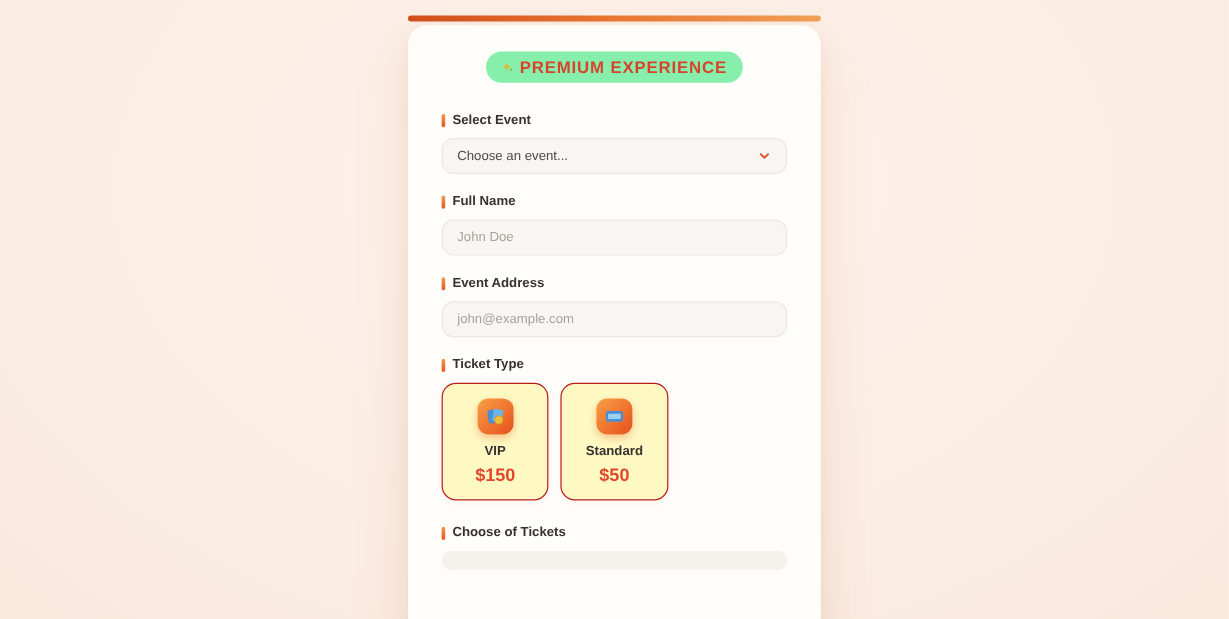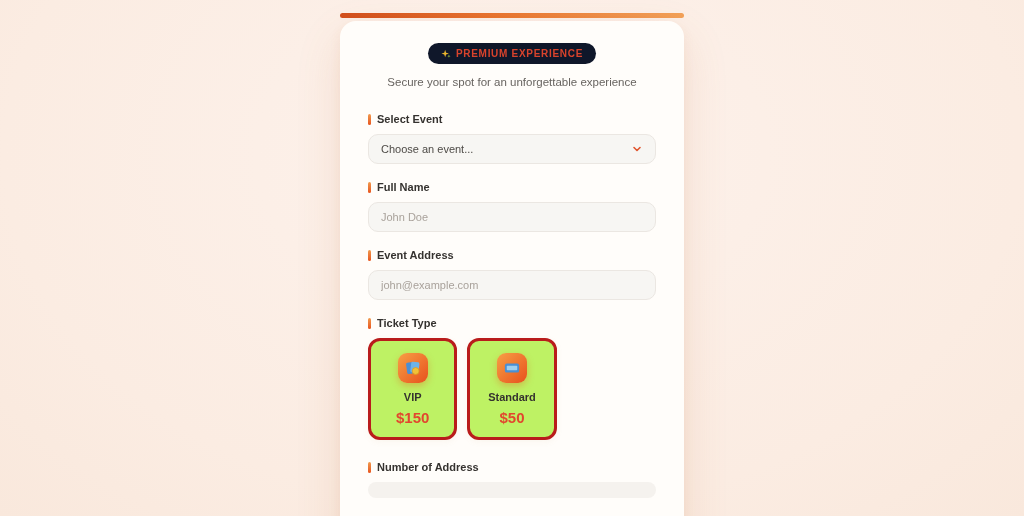--- a/index.html
+++ b/index.html
@@ -25,24 +25,24 @@
     margin-top: 3px;
     background: #fffdfa;
     border-radius: 16px;
     box-shadow: 0 18px 45px rgba(190,120,70,0.16), 0 4px 12px rgba(190,120,70,0.08);
     padding: 22px 28px 40px 28px;
     min-height: 560px;
   }
   .badge-row { display: flex; justify-content: center; margin-bottom: 12px; }
   .badge {
     display: inline-flex; align-items: center; gap: 5px;
-    background: #0f172a;
+    background: #86efac;
     border-radius: 999px;
     padding: 5px 13px;
-    font-size: 10px; font-weight: 700; letter-spacing: 0.7px;
+    font-size: 14px; font-weight: 700; letter-spacing: 0.7px;
     color: #d9432c;
   }
   .title {
     text-align: center;
     font-family: "Liberation Serif", serif;
     font-weight: 700;
     font-size: 29px;
     line-height: 1.05;
     background: linear-gradient(90deg, #dd5226 10%, #f19a52 90%);
     -webkit-background-clip: text;
@@ -79,22 +79,22 @@
     font-family: Liberation Sans, sans-serif;
     color: #4d4a46;
     display: flex; align-items: center;
   }
   input.field { display: block; }
   input.field::placeholder { color: #a9a29b; }
   .select-field { justify-content: space-between; cursor: pointer; }
   .select-field .chev { display: flex; align-items: center; }
   .ticket-grid { display: grid; grid-template-columns: repeat(3, 1fr); gap: 10px; }
   .ticket-card {
-    background: #bef264;
-    border: 3px solid #b91c1c;
+    background: #fef9c3;
+    border: 1px solid #b91c1c;
     border-radius: 12px;
     padding: 12px 6px 11px 6px;
     text-align: center;
     box-shadow: 0 2px 6px rgba(200,150,100,0.07);
     cursor: pointer;
   }
   .ticket-icon-sq {
     width: 30px; height: 30px;
     margin: 0 auto 8px auto;
     border-radius: 9px;
@@ -123,21 +123,20 @@
         <span style="display:flex;">
           <svg width="10" height="10" viewBox="0 0 24 24">
             <path d="M10 2l2.2 6.8L19 11l-6.8 2.2L10 20l-2.2-6.8L1 11l6.8-2.2z" fill="#e9b52e"></path>
             <path d="M19 13l1.1 3 3 1.1-3 1.1-1.1 3-1.1-3-3-1.1 3-1.1z" fill="#8bb33e"></path>
           </svg>
         </span>
         <span>PREMIUM EXPERIENCE</span>
       </span>
     </div>
 
-    <p class="subtitle">Secure your spot for an unforgettable experience</p>
 
     <div class="form">
 
       <div class="group">
         <div class="label-row">
           <span class="label-bar"></span>
           <span>Select Event</span>
         </div>
         <div class="field select-field">
           <span>Choose an event...</span>
@@ -195,21 +194,21 @@
             <div class="ticket-name">Standard</div>
             <div class="ticket-price">$50</div>
           </div>
 
         </div>
       </div>
 
       <div class="group">
         <div class="label-row">
           <span class="label-bar"></span>
-          <span>Number of Address</span>
+          <span>Choose of Tickets</span>
         </div>
         <div class="stepper">
           
           
           
         </div>
       </div>
 
     </div>
   </div>

